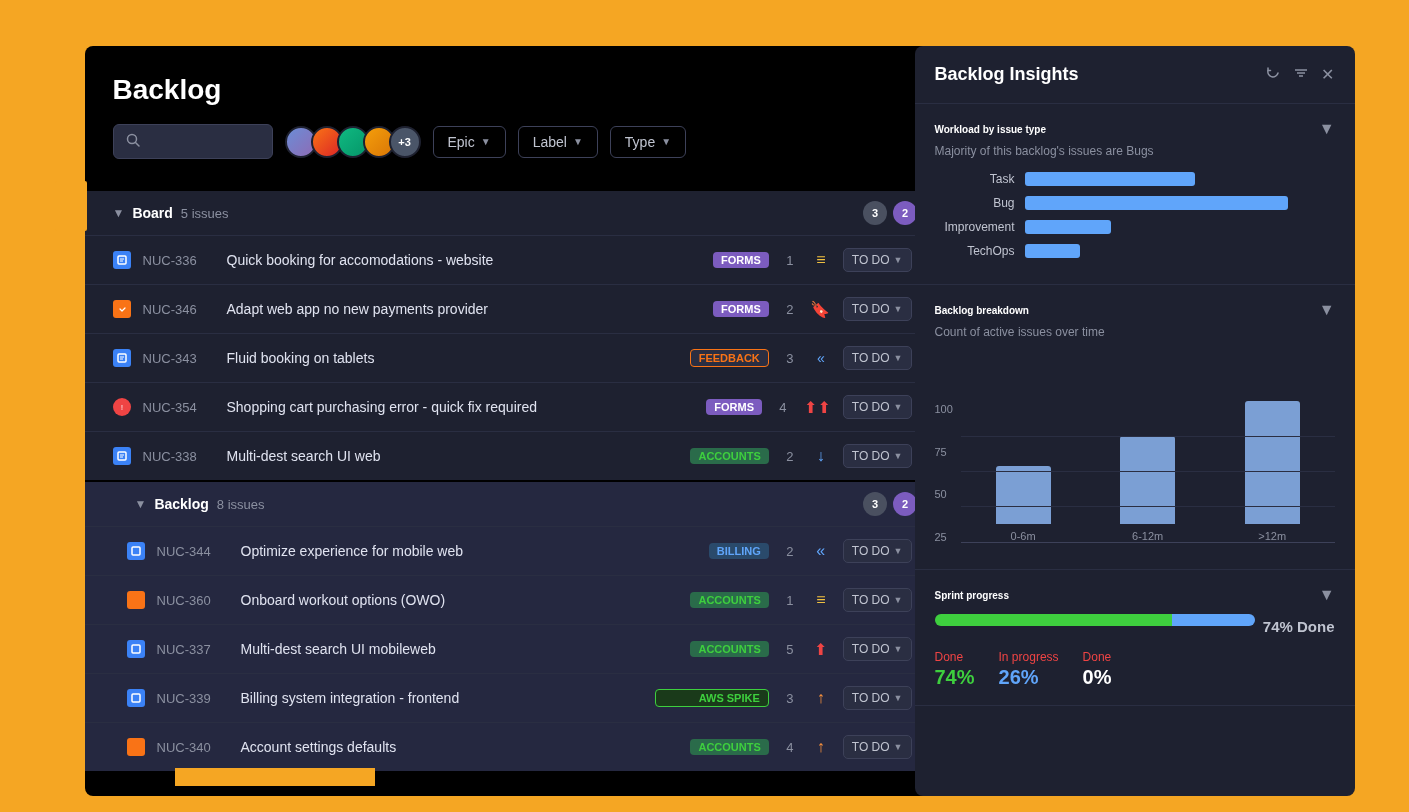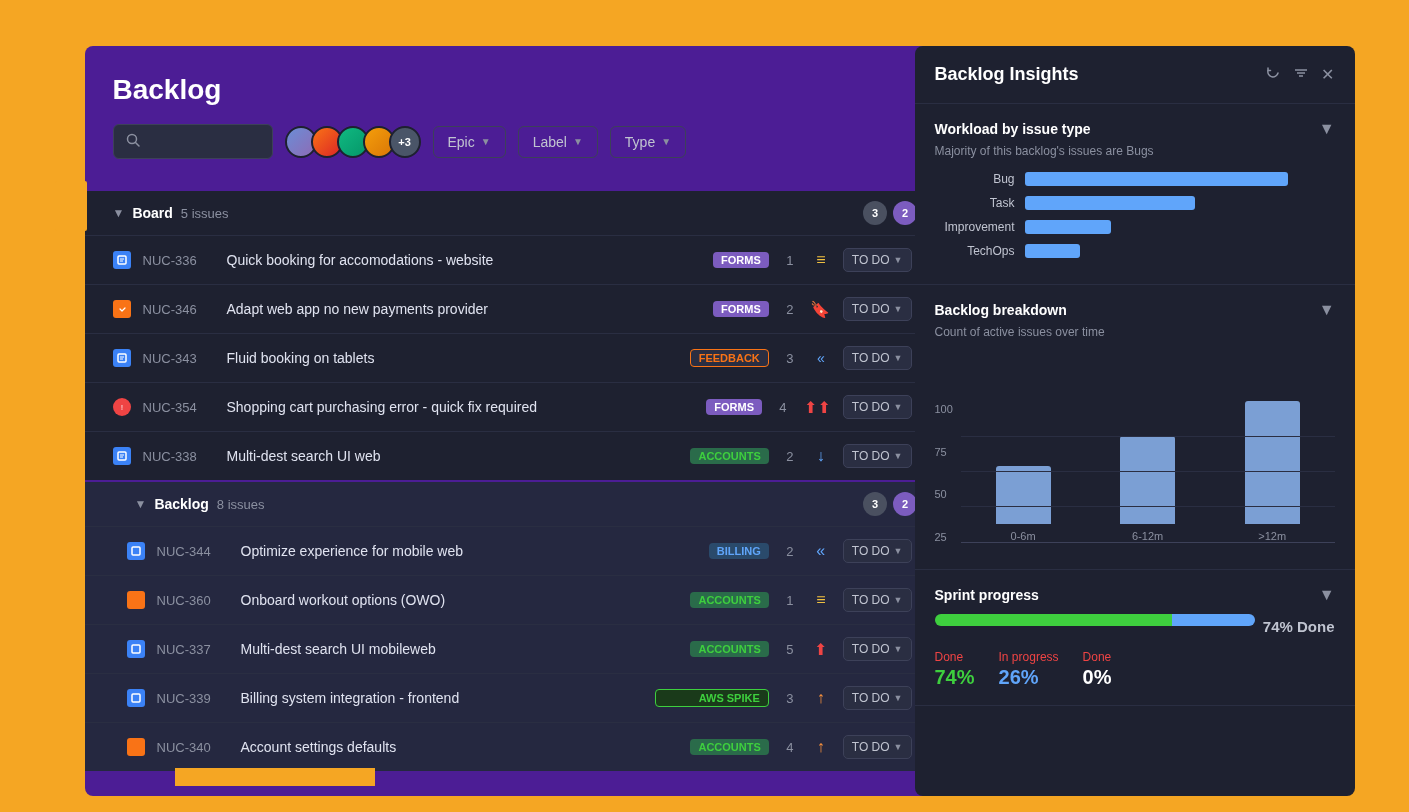--- a/index.html
+++ b/index.html
@@ -40,21 +40,21 @@
       z-index: 10;
     }
 
     
     .backlog-panel {
       position: absolute;
       left: 30px;
       top: 20px;
       width: 895px;
       height: 750px;
-      background: #4c1d95;
+      background: #000000;
       border-radius: 8px;
       overflow: hidden;
     }
 
     .backlog-header {
       padding: 28px 28px 16px;
     }
 
     .backlog-title {
       font-size: 28px;
@@ -333,21 +333,21 @@
     }
 
     .insights-section-header {
       display: flex;
       align-items: center;
       justify-content: space-between;
       margin-bottom: 6px;
     }
 
     .insights-section-title {
-      font-size: 14px;
+      font-size: 10px;
       font-weight: 600;
       color: #ffffff;
     }
 
     .insights-section-sub {
       font-size: 12px;
       color: #8b90a0;
       margin-bottom: 14px;
     }
 
@@ -737,29 +737,29 @@
     </div>
 
     <div class="insights-section">
       <div class="insights-section-header">
         <span class="insights-section-title">Workload by issue type</span>
         <span style="color:#8b90a0; cursor:pointer;">▼</span>
       </div>
       <p class="insights-section-sub">Majority of this backlog's issues are Bugs</p>
 
       <div class="workload-row">
+        <span class="workload-label">Task</span>
+        <div class="workload-bar-container">
+          <div class="workload-bar" style="width: 55%"></div>
+        </div>
+      </div>
+      <div class="workload-row">
         <span class="workload-label">Bug</span>
         <div class="workload-bar-container">
           <div class="workload-bar" style="width: 85%"></div>
-        </div>
-      </div>
-      <div class="workload-row">
-        <span class="workload-label">Task</span>
-        <div class="workload-bar-container">
-          <div class="workload-bar" style="width: 55%"></div>
         </div>
       </div>
       <div class="workload-row">
         <span class="workload-label">Improvement</span>
         <div class="workload-bar-container">
           <div class="workload-bar" style="width: 28%"></div>
         </div>
       </div>
       <div class="workload-row">
         <span class="workload-label">TechOps</span>

